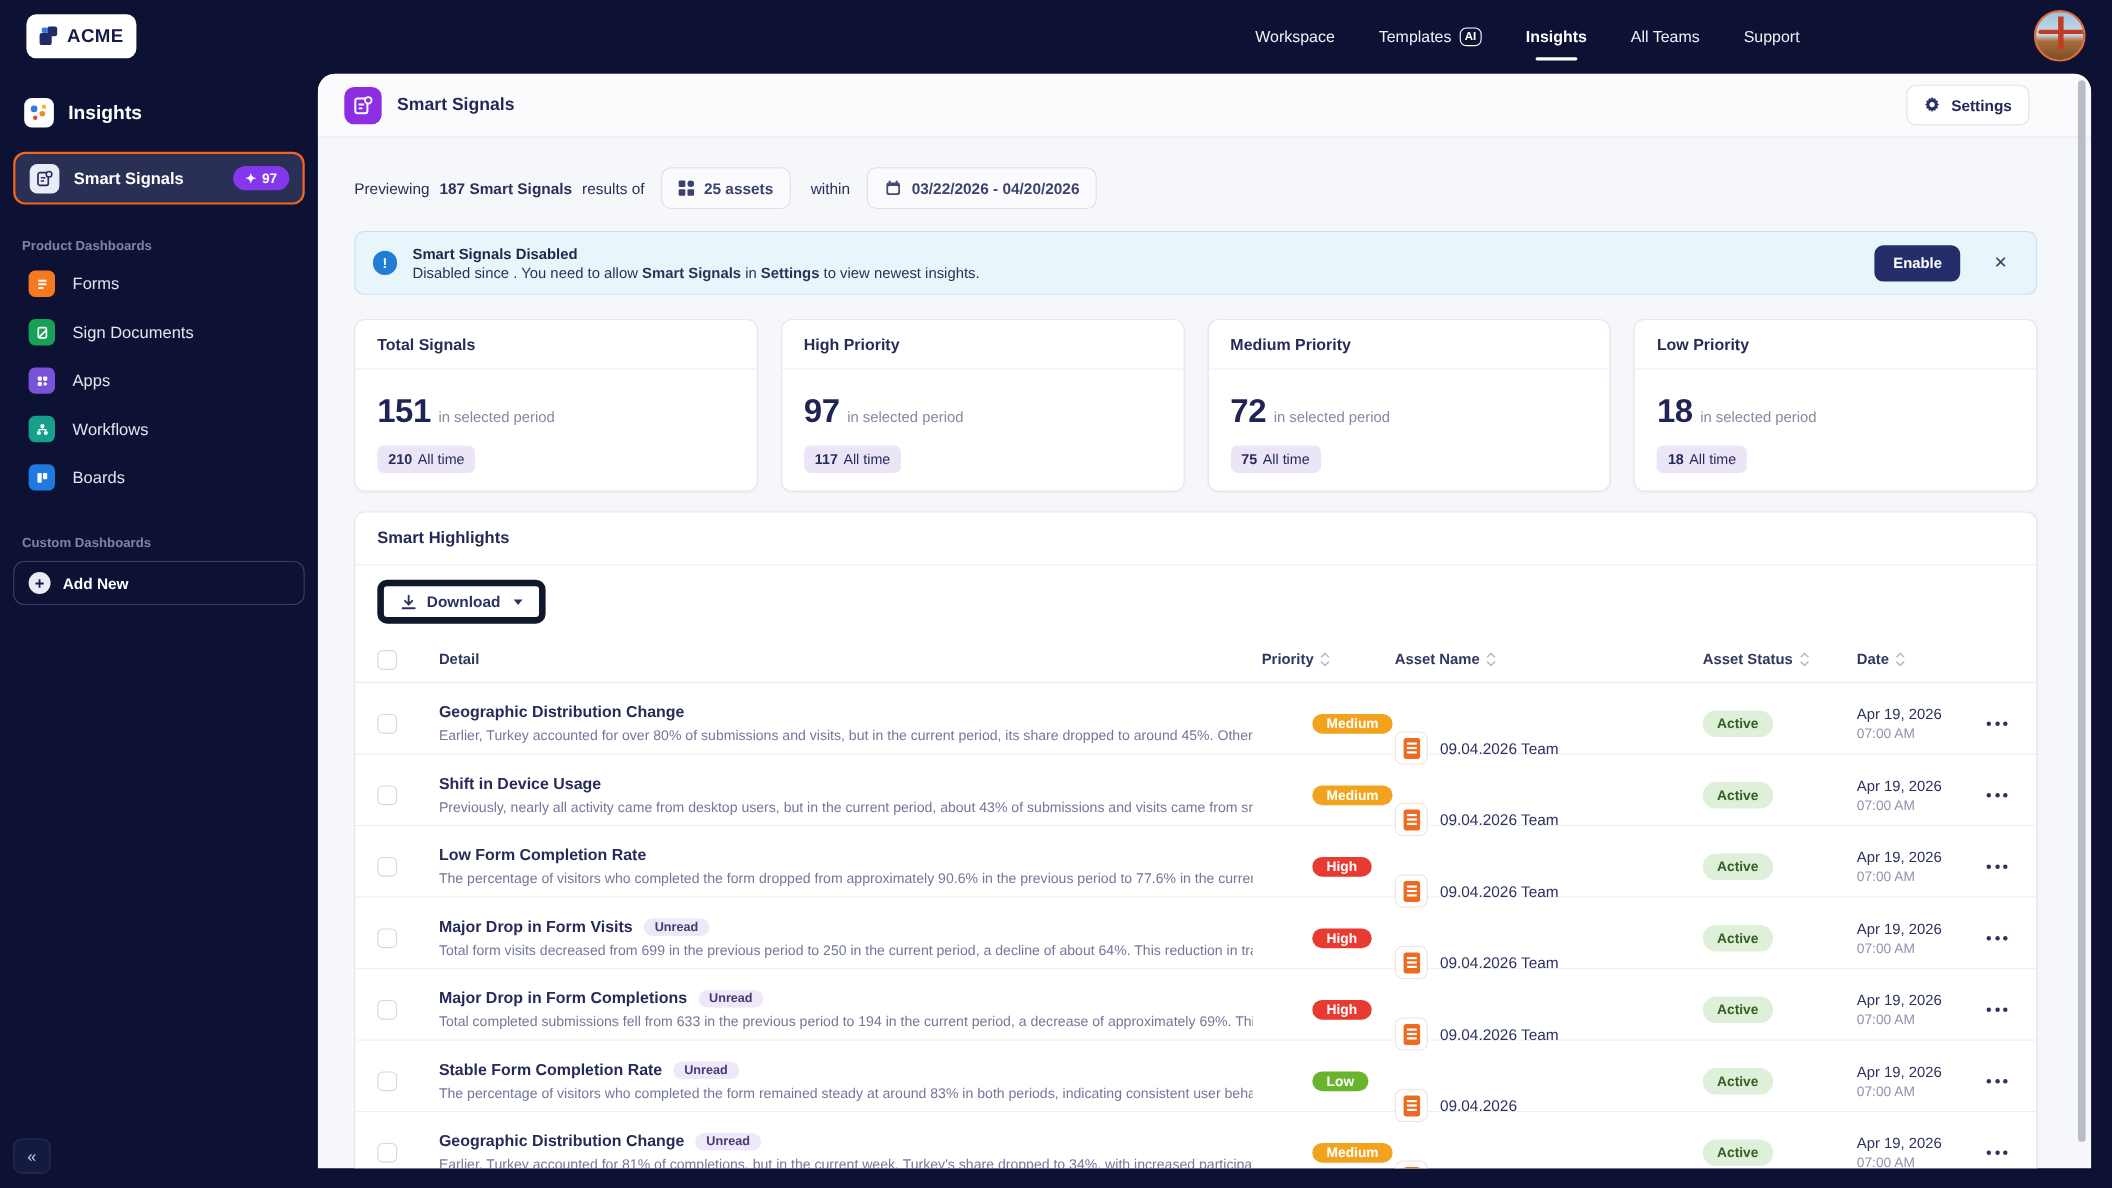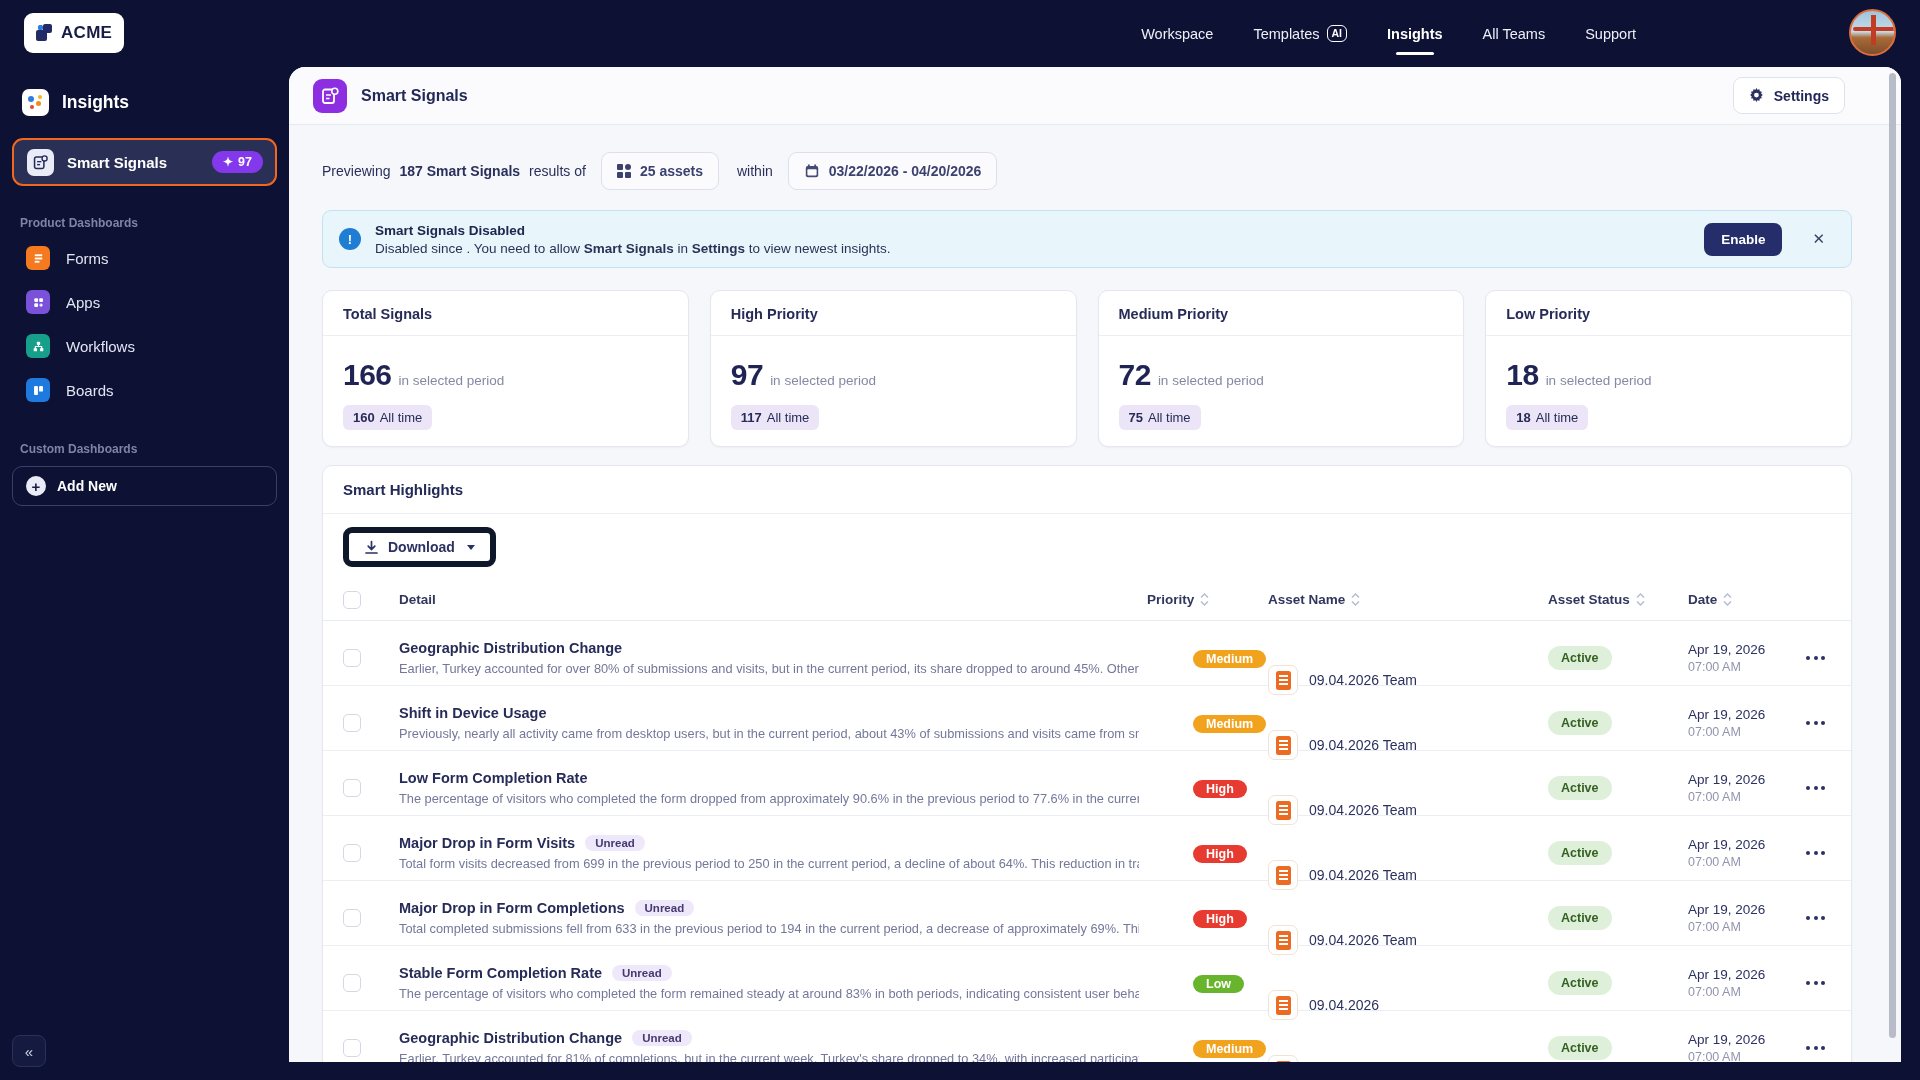--- a/index.html
+++ b/index.html
@@ -189,20 +189,29 @@
     <span class="sb-ic" style="background:#f57a1f">
       <svg width="13" height="13" viewBox="0 0 14 14">
           <line x1="3" y1="3.5" x2="11" y2="3.5" stroke="#fff" stroke-width="2"></line>
           <line x1="3" y1="7" x2="11" y2="7" stroke="#fff" stroke-width="2"></line>
           <line x1="3" y1="10.5" x2="8" y2="10.5" stroke="#fff" stroke-width="2"></line>
         </svg>
     </span>
     <span class="sb-item-label">Forms</span>
   </div>
   <div class="sb-item">
+    <span class="sb-ic" style="background:#18a058">
+      <svg width="13" height="13" viewBox="0 0 14 14">
+          <rect x="3" y="2" width="8" height="10" rx="1.5" fill="none" stroke="#fff" stroke-width="1.6"></rect>
+          <line x1="4" y1="11" x2="11" y2="4.5" stroke="#fff" stroke-width="1.8"></line>
+        </svg>
+    </span>
+    <span class="sb-item-label">Sign Documents</span>
+  </div>
+  <div class="sb-item">
     <span class="sb-ic" style="background:#7a52d9">
       <svg width="13" height="13" viewBox="0 0 14 14">
           <rect x="2.5" y="2.5" width="4" height="4" rx="1" fill="#fff"></rect>
           <rect x="7.8" y="2.5" width="4" height="4" rx="1" fill="#fff"></rect>
           <rect x="2.5" y="7.8" width="4" height="4" rx="1" fill="#fff"></rect>
           <path d="M9.8 8 v3.6 M8 9.8 h3.6" stroke="#fff" stroke-width="1.4"></path>
         </svg>
     </span>
     <span class="sb-item-label">Apps</span>
   </div>
@@ -292,25 +301,25 @@
     </div>
     <div class="enable-btn">Enable</div>
     <span class="banner-close">✕</span>
   </div>
 
   <div class="stats">
     <div class="stat-card">
       <div class="stat-title">Total Signals</div>
       <div class="stat-body">
         <div class="stat-line">
-            <span class="stat-value">166</span>
+            <span class="stat-value">151</span>
             <span class="stat-period">in selected period</span>
           </div>
         <span class="stat-badge">
-            <b>160</b>
+            <b>210</b>
             <span>All time</span>
           </span>
       </div>
     </div>
     <div class="stat-card">
       <div class="stat-title">High Priority</div>
       <div class="stat-body">
         <div class="stat-line">
             <span class="stat-value">97</span>
             <span class="stat-period">in selected period</span>

